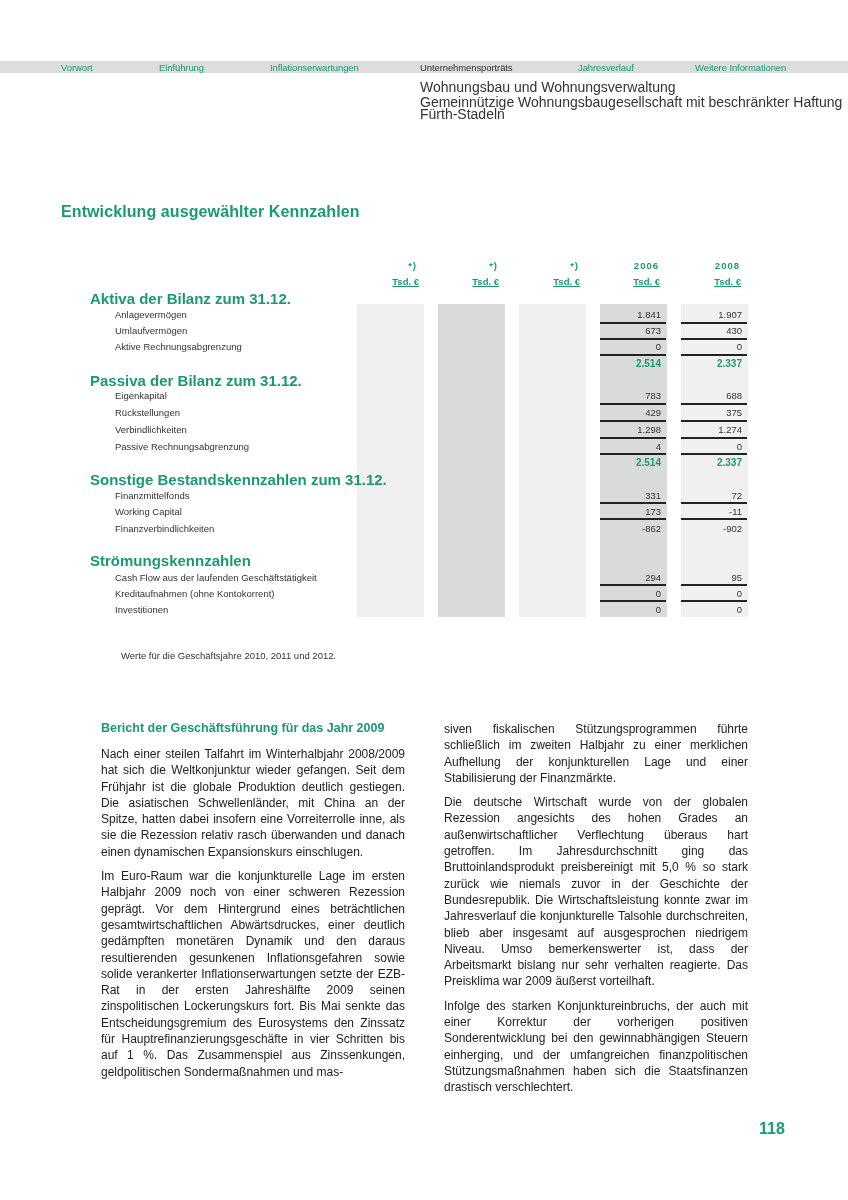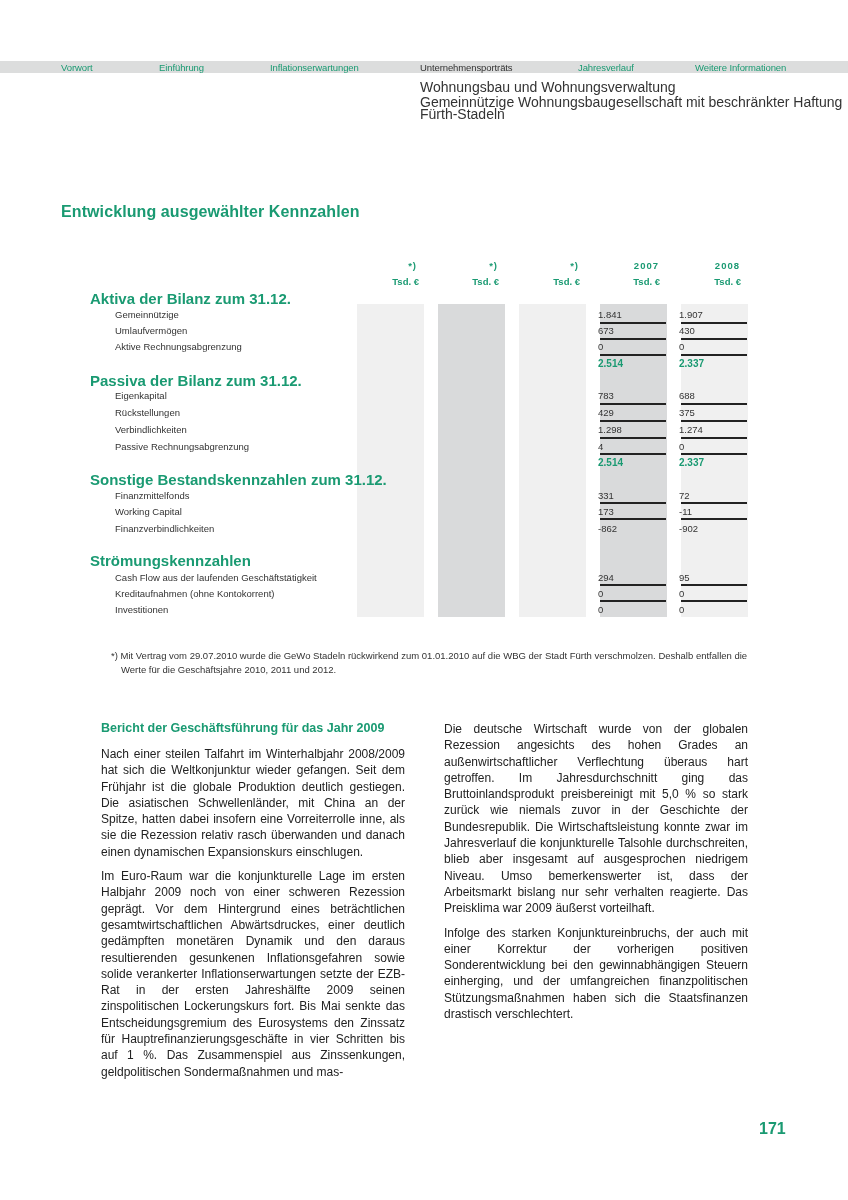--- a/index.html
+++ b/index.html
@@ -19,26 +19,26 @@
 
   .section-title {
     position: absolute; left: 61px; top: 203px; font-size: 16px; font-weight: bold;
     color: #1a9a72; letter-spacing: 0.1px;
   }
   .col-bg { position: absolute; top: 304px; height: 313px; }
   .col-light { background: #f0f0f0; }
   .col-dark { background: #d9dadb; }
 
   .hdr { position: absolute; font-size: 9.5px; font-weight: bold; color: #1a9a72; text-align: right; width: 67px; letter-spacing: 1px; }
-  .hdr.unit { letter-spacing: 0; }
+  .hdr.unit { letter-spacing: 0; text-decoration: underline; }
 
   .row-label { position: absolute; left: 115px; font-size: 9.5px; color: #333; line-height: 12px; }
   .group-label { position: absolute; left: 90px; font-size: 15px; font-weight: bold; color: #1a9a72; line-height: 12px; }
 
-  .cell { position: absolute; width: 63px; font-size: 9.5px; color: #333; line-height: 12px; }
+  .cell { position: absolute; width: 63px; text-align: right; font-size: 9.5px; color: #333; line-height: 12px; }
   .cell.total { font-weight: bold; color: #1a9a72; font-size: 10px; }
   .rule { position: absolute; height: 1.5px; background: #222; width: 66px; }
 
   .footnote { position: absolute; left: 111px; top: 649px; width: 650px; font-size: 9.5px; color: #333; line-height: 13.5px; }
   .footnote .cont { padding-left: 10px; display: block; }
 
   .report-heading { position: absolute; left: 101px; top: 721px; font-size: 12.5px; font-weight: bold; color: #1a9a72; }
   .col-text {
     position: absolute; width: 304px; font-size: 12px; line-height: 16.3px; color: #222;
     text-align: justify; hyphens: manual;
@@ -67,27 +67,27 @@
 <div class="col-bg col-light" style="left:519px;width:67px"></div>
 <div class="col-bg col-dark" style="left:600px;width:67px"></div>
 <div class="col-bg col-light" style="left:681px;width:67px"></div>
 
 <div class="hdr" style="left:350px;top:260px">*)</div>
 <div class="hdr unit" style="left:352px;top:276px">Tsd. €</div>
 <div class="hdr" style="left:431px;top:260px">*)</div>
 <div class="hdr unit" style="left:432px;top:276px">Tsd. €</div>
 <div class="hdr" style="left:512px;top:260px">*)</div>
 <div class="hdr unit" style="left:513px;top:276px">Tsd. €</div>
-<div class="hdr" style="left:592px;top:260px">2007</div>
+<div class="hdr" style="left:592px;top:260px">2006</div>
 <div class="hdr unit" style="left:593px;top:276px">Tsd. €</div>
 <div class="hdr" style="left:673px;top:260px">2008</div>
 <div class="hdr unit" style="left:674px;top:276px">Tsd. €</div>
 
 <div class="group-label" style="top:293px">Aktiva der Bilanz zum 31.12.</div>
-<div class="row-label" style="top:309px">Gemeinnützige</div>
+<div class="row-label" style="top:309px">Anlagevermögen</div>
 <div class="cell" style="left:598px;top:309px">1.841</div>
 <div class="cell" style="left:679px;top:309px">1.907</div>
 <div class="rule" style="left:600px;top:322px"></div>
 <div class="rule" style="left:681px;top:322px"></div>
 
 <div class="row-label" style="top:325px">Umlaufvermögen</div>
 <div class="cell" style="left:598px;top:325px">673</div>
 <div class="cell" style="left:679px;top:325px">430</div>
 <div class="rule" style="left:600px;top:338px"></div>
 <div class="rule" style="left:681px;top:338px"></div>
@@ -157,29 +157,29 @@
 <div class="cell" style="left:598px;top:588px">0</div>
 <div class="cell" style="left:679px;top:588px">0</div>
 <div class="rule" style="left:600px;top:600px"></div>
 <div class="rule" style="left:681px;top:600px"></div>
 
 <div class="row-label" style="top:604px">Investitionen</div>
 <div class="cell" style="left:598px;top:604px">0</div>
 <div class="cell" style="left:679px;top:604px">0</div>
 
 <div class="footnote">
-  <span>*) Mit Vertrag vom 29.07.2010 wurde die GeWo Stadeln rückwirkend zum 01.01.2010 auf die WBG der Stadt Fürth verschmolzen. Deshalb entfallen die</span>
   <span class="cont">Werte für die Geschäftsjahre 2010, 2011 und 2012.</span>
 </div>
 
 <div class="report-heading">Bericht der Geschäftsführung für das Jahr 2009</div>
 
 <div class="col-text" style="left:101px;top:746px">
   <p>Nach einer steilen Talfahrt im Winterhalbjahr 2008/2009 hat sich die Weltkonjunktur wieder gefangen. Seit dem Frühjahr ist die globale Produktion deutlich gestiegen. Die asiatischen Schwellenländer, mit China an der Spitze, hatten dabei insofern eine Vorreiterrolle inne, als sie die Rezession relativ rasch überwanden und danach einen dynamischen Expansionskurs einschlugen.</p>
   <p>Im Euro-Raum war die konjunkturelle Lage im ersten Halbjahr 2009 noch von einer schweren Rezession geprägt. Vor dem Hintergrund eines beträchtlichen gesamtwirtschaftlichen Abwärtsdruckes, einer deutlich gedämpften monetären Dynamik und den daraus resultierenden gesunkenen Inflationsgefahren sowie solide verankerter Inflationserwartungen setzte der EZB-Rat in der ersten Jahreshälfte 2009 seinen zinspolitischen Lockerungskurs fort. Bis Mai senkte das Entscheidungsgremium des Eurosystems den Zinssatz für Hauptrefinanzierungsgeschäfte in vier Schritten bis auf 1 %. Das Zusammenspiel aus Zinssenkungen, geldpolitischen Sondermaßnahmen und mas-</p>
 </div>
 
 <div class="col-text" style="left:444px;top:721px">
+  <p>siven fiskalischen Stützungsprogrammen führte schließlich im zweiten Halbjahr zu einer merklichen Aufhellung der konjunkturellen Lage und einer Stabilisierung der Finanzmärkte.</p>
   <p>Die deutsche Wirtschaft wurde von der globalen Rezession angesichts des hohen Grades an außenwirtschaftlicher Verflechtung überaus hart getroffen. Im Jahresdurchschnitt ging das Bruttoinlandsprodukt preisbereinigt mit 5,0 % so stark zurück wie niemals zuvor in der Geschichte der Bundesrepublik. Die Wirtschaftsleistung konnte zwar im Jahresverlauf die konjunkturelle Talsohle durchschreiten, blieb aber insgesamt auf ausgesprochen niedrigem Niveau. Umso bemerkenswerter ist, dass der Arbeitsmarkt bislang nur sehr verhalten reagierte. Das Preisklima war 2009 äußerst vorteilhaft.</p>
   <p>Infolge des starken Konjunktureinbruchs, der auch mit einer Korrektur der vorherigen positiven Sonderentwicklung bei den gewinnabhängigen Steuern einherging, und der umfangreichen finanzpolitischen Stützungsmaßnahmen haben sich die Staatsfinanzen drastisch verschlechtert.</p>
 </div>
 
-<div class="page-num">171</div>
+<div class="page-num">118</div>
 
 </body></html>

